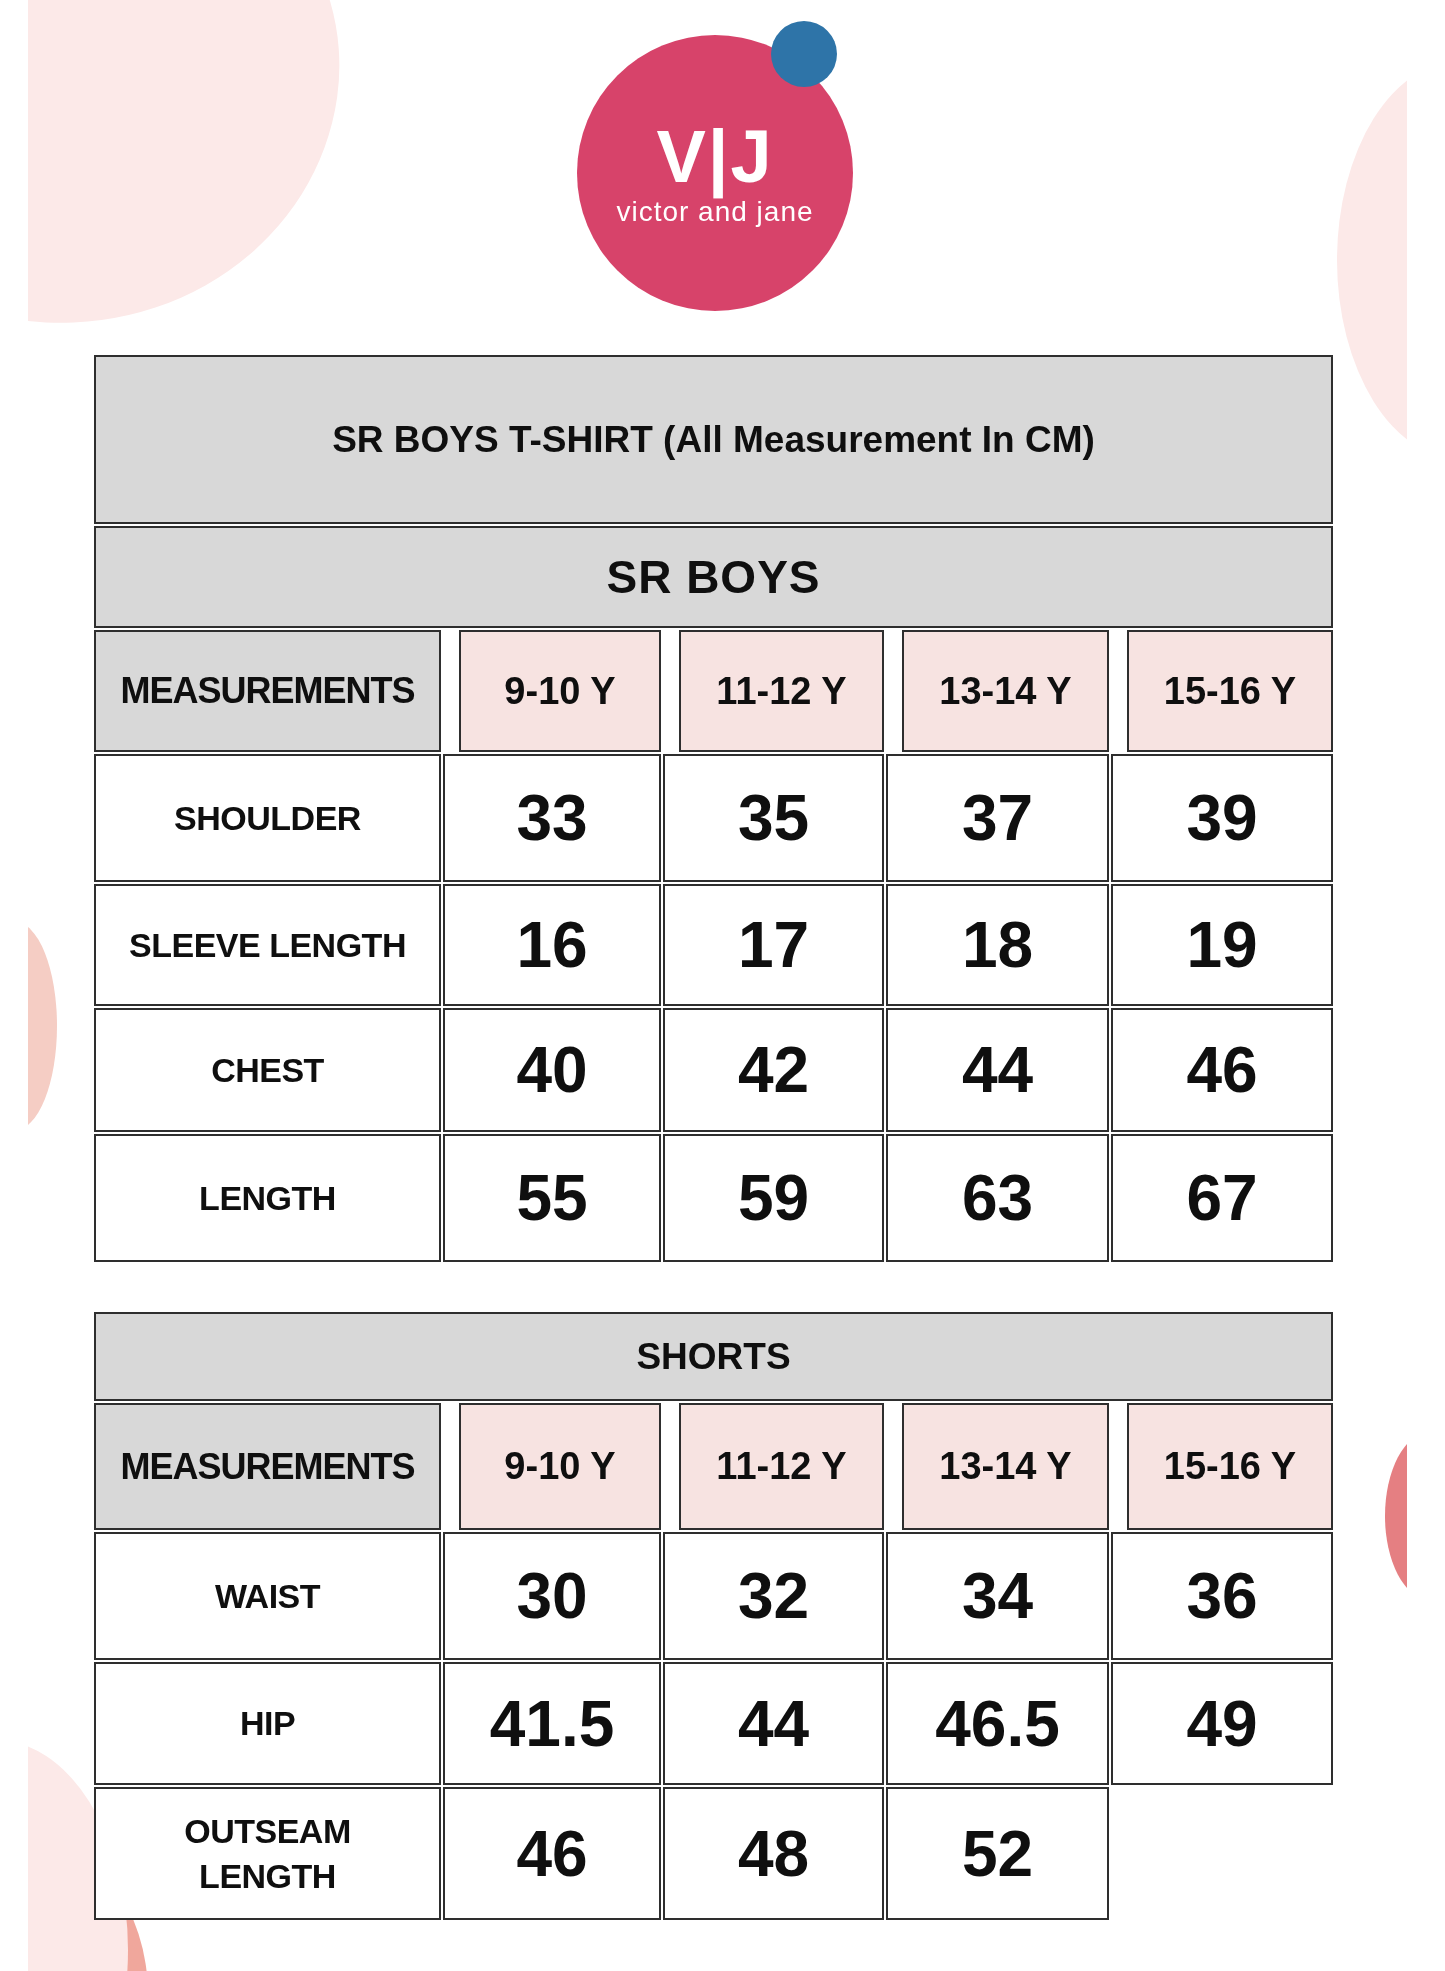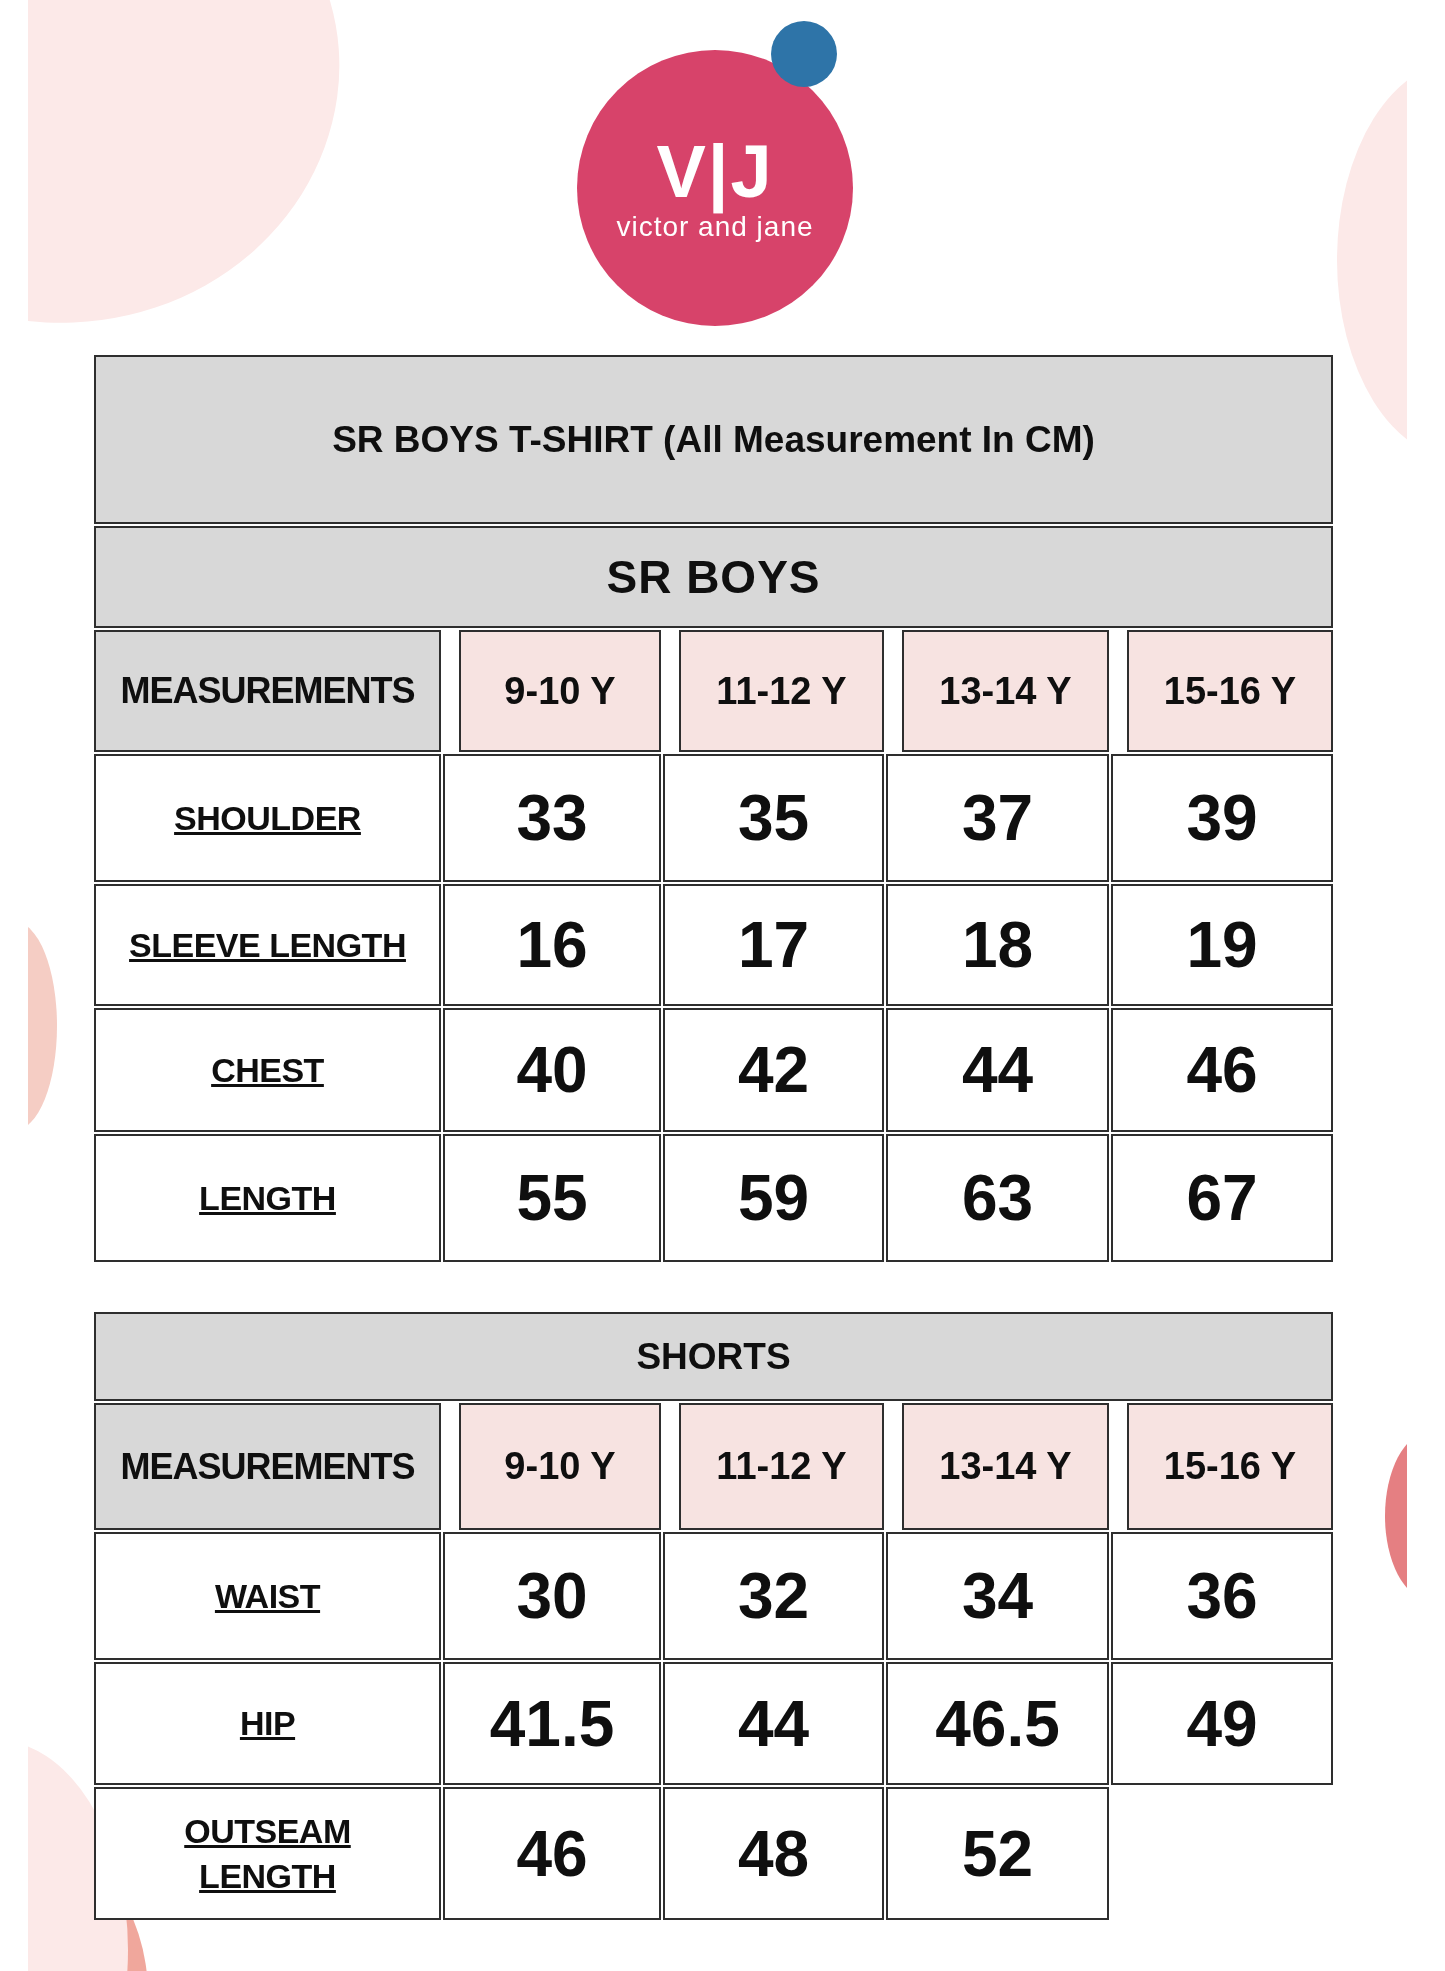--- a/index.html
+++ b/index.html
@@ -14,21 +14,21 @@
   .blob-tl { left:-150px; top:-180px; width:460px; height:510px; background:#FCE9E8;
              border-radius:42% 58% 62% 38% / 40% 48% 52% 60%; transform:rotate(8deg); }
   .blob-tr { right:-180px; top:60px;  width:250px; height:400px; background:#FCE9E8; }
   .blob-lm { left:-55px;  top:922px;  width:84px;  height:208px; background:#F5CDC4; }
   .blob-rm { right:-66px; top:1433px; width:88px;  height:166px; background:#E57F82; }
   .blob-bls{ left:-130px; top:1835px; width:250px; height:320px; background:#F0A79C; }
   .blob-blp{ left:-165px; top:1740px; width:265px; height:420px; background:#FCE9E8; }
 
   
   .logo-circle {
-    position:absolute; left:577px; top:50px; width:276px; height:276px;
+    position:absolute; left:577px; top:35px; width:276px; height:276px;
     border-radius:50%; background:#D7436A; z-index:2;
     display:flex; flex-direction:column; align-items:center; justify-content:center;
     color:#ffffff; text-align:center;
   }
   .logo-initials { font-size:74px; font-weight:bold; letter-spacing:2px; line-height:1.05; }
   .logo-brand    { font-size:28px; letter-spacing:1px; }
   .logo-dot {
     position:absolute; left:771px; top:21px; width:66px; height:66px;
     border-radius:50%; background:#2E74A8; z-index:3;
   }
@@ -44,21 +44,21 @@
   .cell {
     border:2px solid #2E2E2E; background:#ffffff;
     display:flex; align-items:center; justify-content:center;
     font-weight:bold; text-align:center;
   }
   .span-all  { grid-column:1 / -1; background:#D8D8D8; }
   .title     { font-size:46px; letter-spacing:1px; }
   .subtitle  { font-size:37px; }
   .col-label { background:#D8D8D8; font-size:36px; letter-spacing:-1px; }
   .col-year  { background:#F7E3E1; font-size:38px;margin-left:16px; }
-  .row-label { font-size:34px; letter-spacing:-0.5px; line-height:1.3; padding:12px 26px;text-decoration:underline; }
+  .row-label { font-size:34px; letter-spacing:-0.5px; line-height:1.3; padding:12px 26px; }
   .value     { font-size:64px; }
 </style>
 </head>
 <body>
 
 <div class="page">
 
   <div class="blob-layer">
     <div class="blob blob-tl"></div>
     <div class="blob blob-tr"></div>

